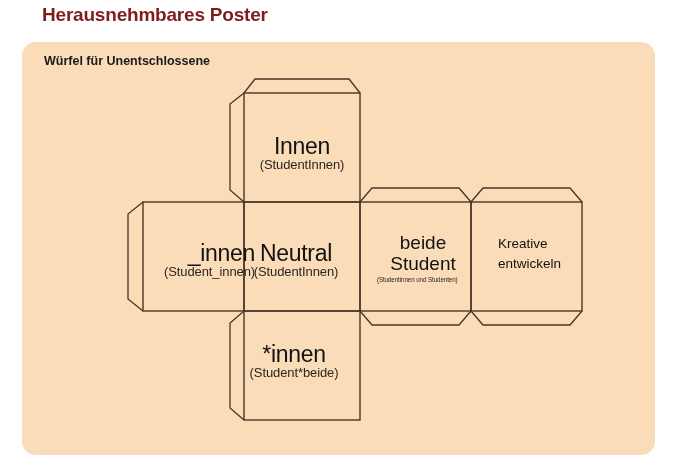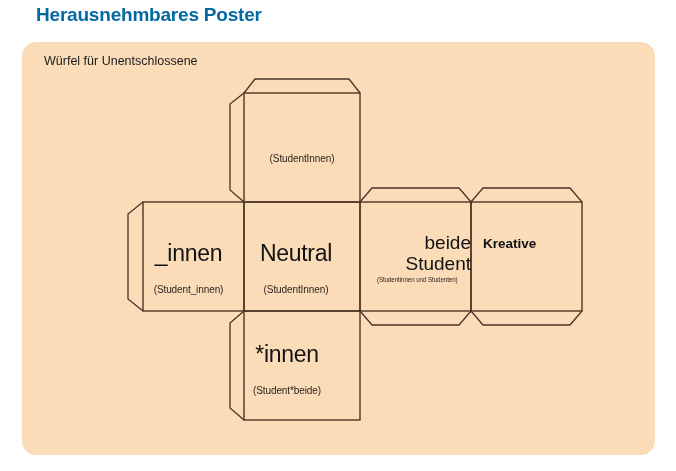--- a/index.html
+++ b/index.html
@@ -10,45 +10,45 @@
   body {
     width: 676px;
     height: 471px;
     position: relative;
     overflow: hidden;
     font-family: "Liberation Sans", sans-serif;
   }
 
   #page-title {
     position: absolute;
-    left: 36px;
+    left: 42px;
     top: 4px;
     font-size: 19px;
     font-weight: bold;
-    color: #0369a1;
+    color: #7f1d1d;
     letter-spacing: -0.2px;
     white-space: nowrap;
   }
 
   #poster-card {
     position: absolute;
     left: 22px;
     top: 42px;
     width: 633px;
     height: 413px;
     background: #fadcb8;
     border-radius: 14px;
   }
 
   #card-heading {
     position: absolute;
     left: 22px;
     top: 12px;
     font-size: 12.5px;
-    font-weight: normal;
+    font-weight: bold;
     color: #1a1a1a;
     white-space: nowrap;
   }
 
   #net-svg {
     position: absolute;
     left: 0;
     top: 0;
     width: 633px;
     height: 413px;
@@ -72,38 +72,38 @@
     color: #121212;
     line-height: 1.06;
     pointer-events: none;
   }
   .face-main {
     font-size: 23px;
     font-weight: normal;
     letter-spacing: -0.3px;
   }
   .face-sub {
-    font-size: 10px;
+    font-size: 13px;
     color: #2e2420;
-    margin-top: 20px;
+    margin-top: 0;
     letter-spacing: -0.1px;
   }
   .face-sub.tiny {
     font-size: 6.5px;
     transform: scaleX(0.96);
   }
   .face-multiline {
     font-size: 13.5px;
     line-height: 1.45;
     text-align: left;
   }
   .face-two {
     font-size: 19px;
     line-height: 1.12;
-    text-align: right;
+    text-align: center;
   }
 </style>
 </head>
 <body>
 
 <div id="page-title">Herausnehmbares Poster</div>
 
 <div id="poster-card">
 
   <div id="card-heading">Würfel für Unentschlossene</div>
@@ -130,41 +130,43 @@
     <rect class="net-shape" x="449" y="160" width="111" height="109"></rect>
     <path class="net-tab" d="M 449,160 L 461,146 L 548,146 L 560,160"></path>
     <path class="net-tab" d="M 449,269 L 461,283 L 548,283 L 560,269"></path>
 
     <rect class="net-shape" x="222" y="269" width="116" height="109"></rect>
 
     <path class="net-tab" d="M 222,269 L 208,281 L 208,366 L 222,378"></path>
   </svg>
 
   <div class="face-label" style="left:222px; top:92px; width:116px;">
+    <div class="face-main">Innen</div>
     <div class="face-sub">(StudentInnen)</div>
   </div>
 
-  <div class="face-label" style="left:116px; top:199px; width:101px;">
+  <div class="face-label" style="left:132px; top:199px; width:101px;text-align:right;">
     <div class="face-main">_innen</div>
     <div class="face-sub">(Student_innen)</div>
   </div>
 
   <div class="face-label" style="left:222px; top:199px; width:104px;">
     <div class="face-main">Neutral</div>
     <div class="face-sub">(StudentInnen)</div>
   </div>
 
   <div class="face-label" style="left:353px; top:190px; width:96px;">
     <div class="face-two">beide</div>
     <div class="face-two">Student</div>
     <div class="face-sub tiny" style="text-align:left; margin-top:2px;">(Studentinnen und Studenten)</div>
   </div>
 
-  <div class="face-label" style="left:461px; top:192px; width:94px;font-weight:bold;">
+  <div class="face-label" style="left:476px; top:192px; width:94px;">
     <div class="face-multiline">Kreative</div>
+    <div class="face-multiline">entwickeln</div>
   </div>
 
-  <div class="face-label" style="left:207px; top:300px; width:116px;">
+  <div class="face-label" style="left:214px; top:300px; width:116px;">
     <div class="face-main">*innen</div>
     <div class="face-sub">(Student*beide)</div>
   </div>
 
 </div>
 
 </body></html>

